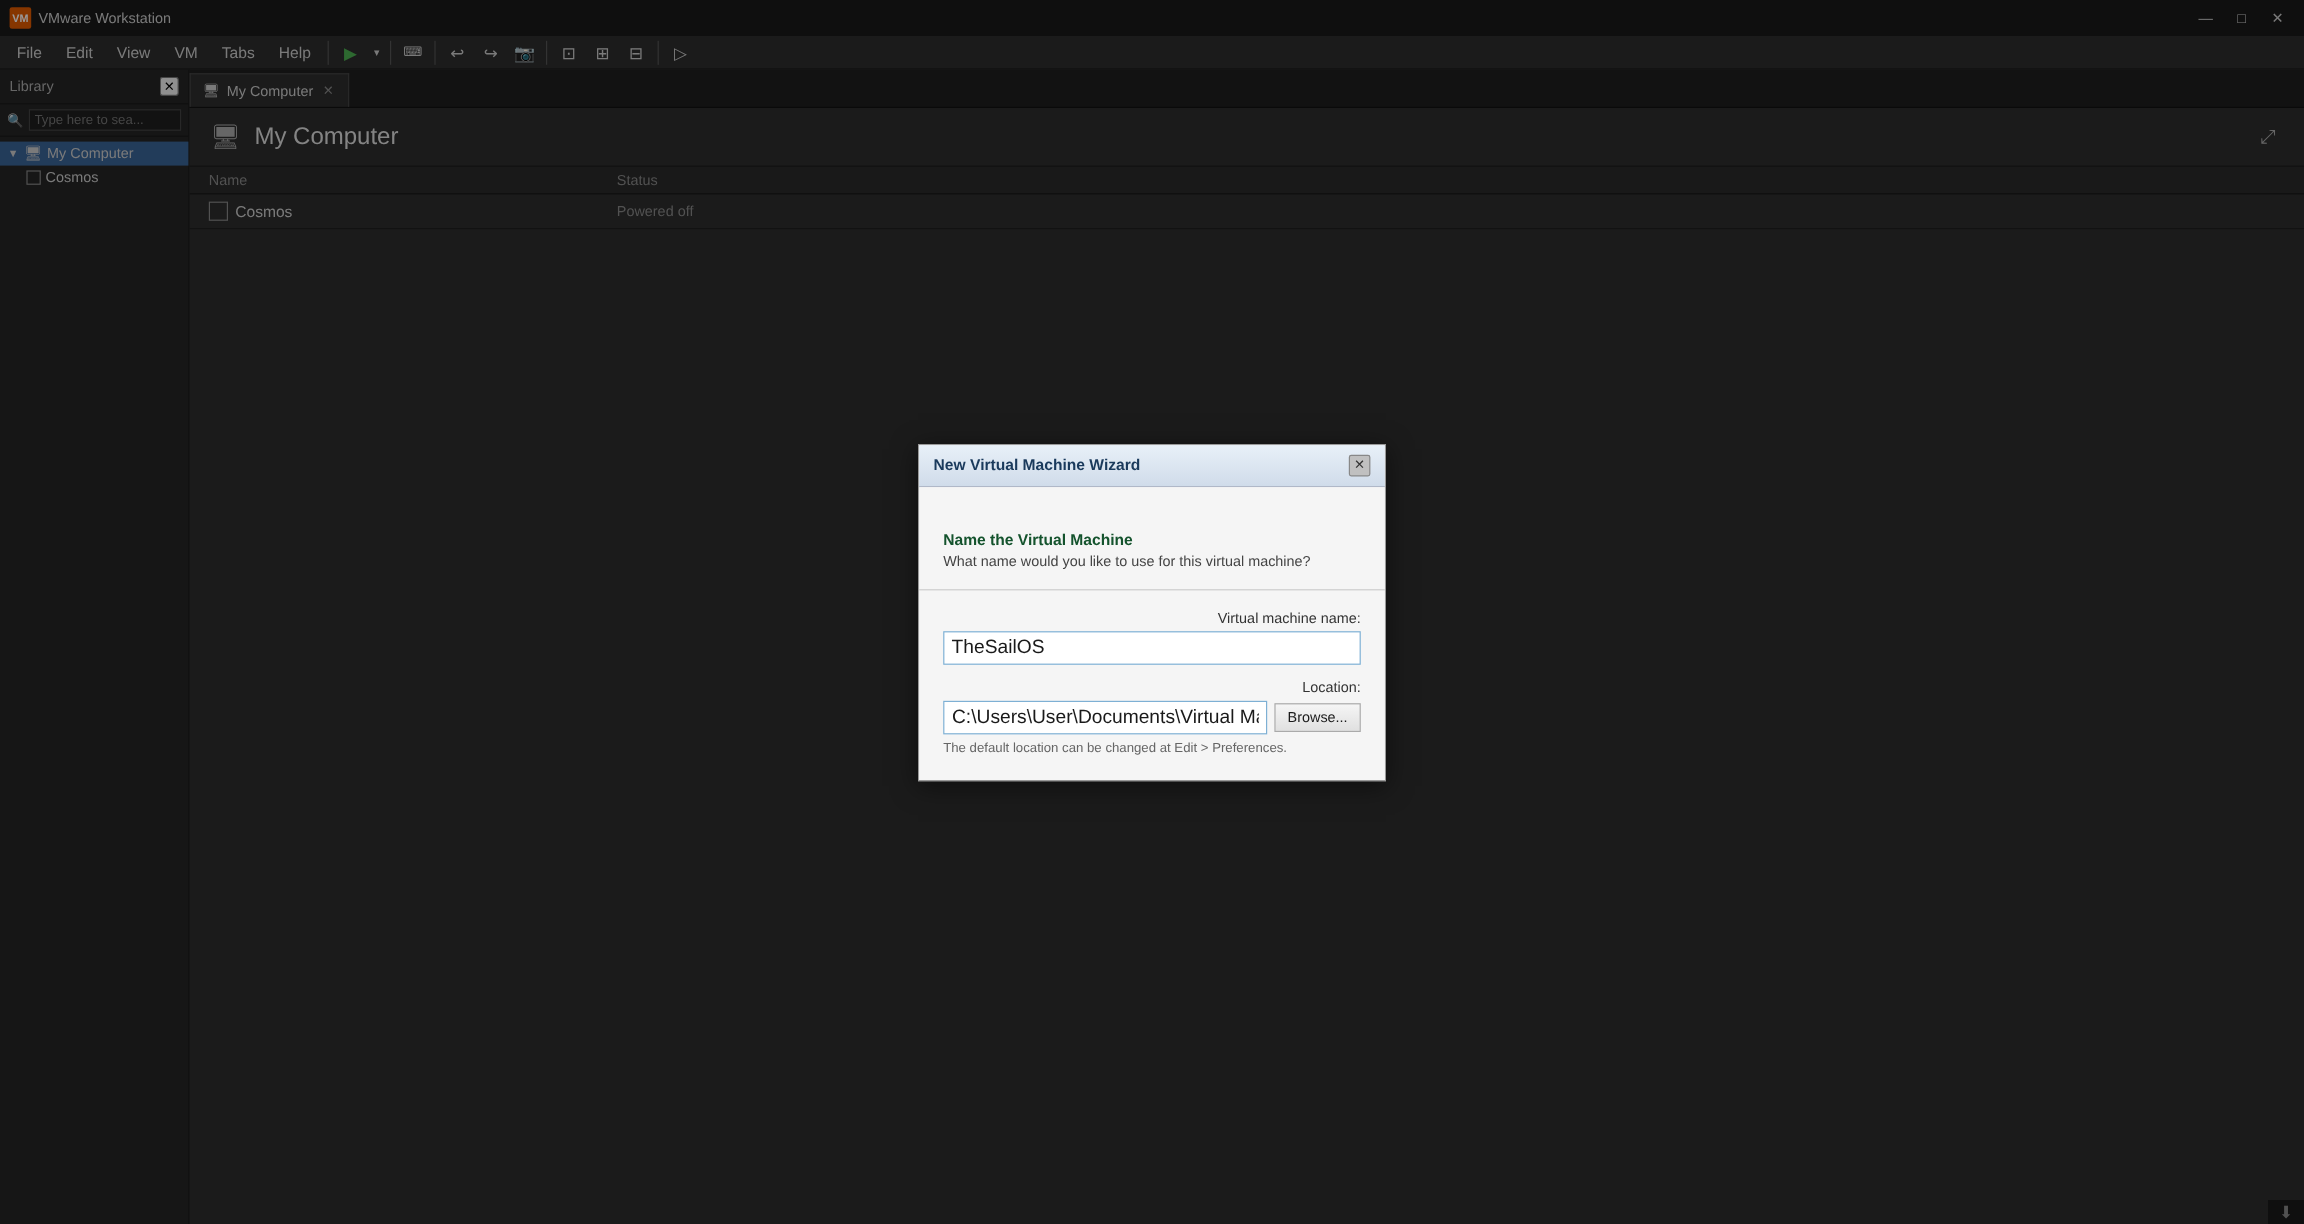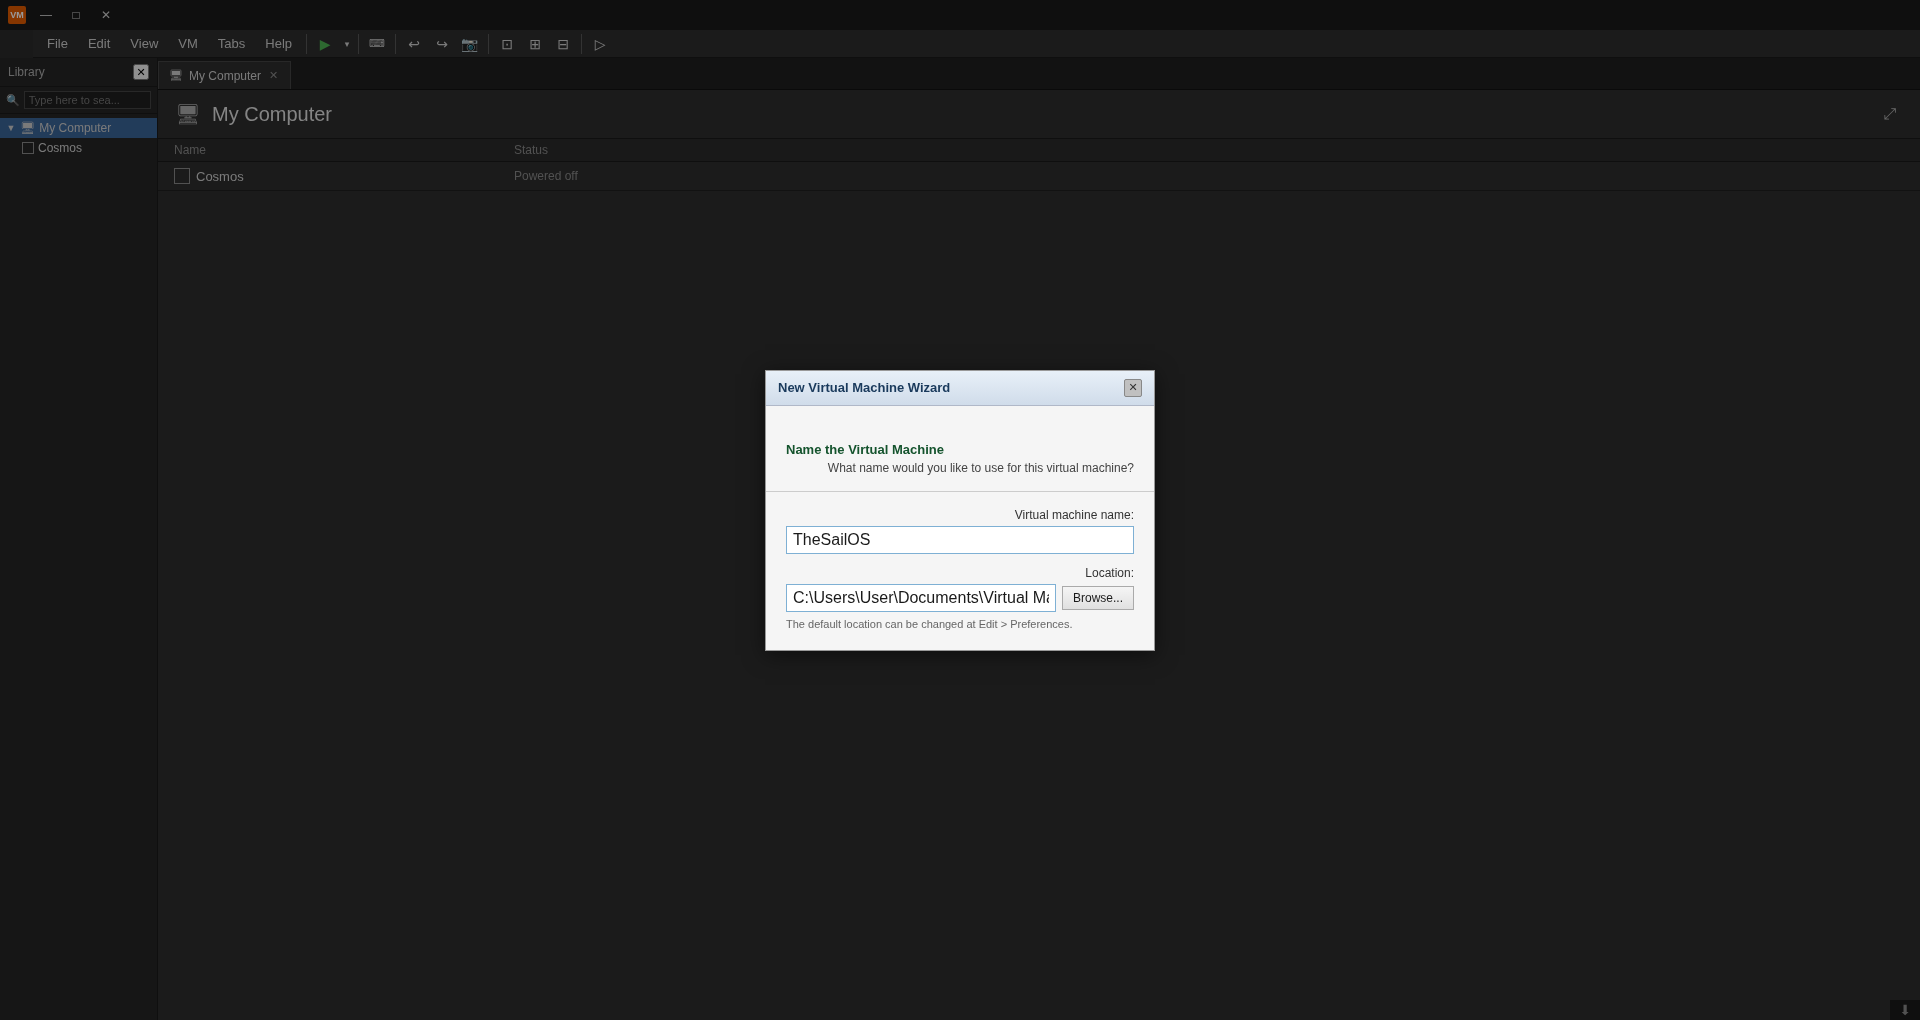--- a/index.html
+++ b/index.html
@@ -48,21 +48,20 @@
     }
 
     
     #menubar {
       background: #2d2d2d;
       height: 28px;
       display: flex;
       align-items: center;
       padding: 0 4px;
       border-bottom: 1px solid #1a1a1a;
-      margin-left: 33px;
     }
     #menubar .menu-item {
       padding: 4px 10px;
       color: #ccc;
       cursor: pointer;
       font-size: 13px;
     }
     #menubar .toolbar-sep {
       width: 1px; height: 20px;
       background: #555;
@@ -291,21 +290,20 @@
       font-size: 13px;
       font-weight: bold;
       color: #14532d;
       margin-bottom: 4px;
       margin-top: 20px;
     }
     .dialog-section-subtitle {
       font-size: 12px;
       color: #444;
       margin-bottom: 16px;
-      text-align: right;
     }
     .dialog-separator {
       border: none;
       border-top: 1px solid #ccc;
       margin: 0 -20px 16px;
     }
     .form-label {
       font-size: 12px;
       color: #333;
       margin-bottom: 4px;
@@ -385,20 +383,21 @@
       font-size: 14px;
     }
   </style>
 </head>
 <body>
 
 <div id="titlebar">
   <div class="app-icon">
     <span style="font-size:9px;font-weight:bold;">VM</span>
   </div>
+  <span class="app-title">VMware Workstation</span>
   <div class="window-controls">
     <button class="win-btn">—</button>
     <button class="win-btn">□</button>
     <button class="win-btn close">✕</button>
   </div>
 </div>
 
 <div id="menubar">
   <span class="menu-item">File</span>
   <span class="menu-item">Edit</span>

